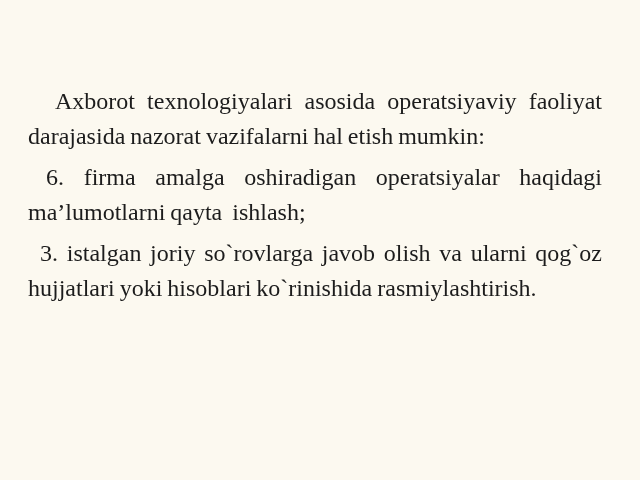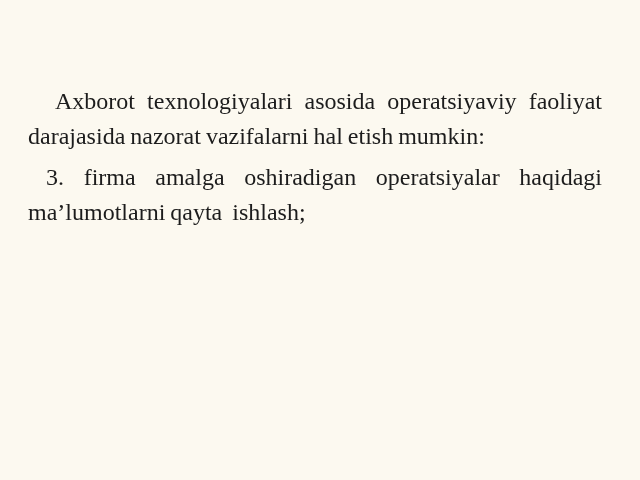--- a/index.html
+++ b/index.html
@@ -33,15 +33,16 @@
   .body-text p:nth-child(2) { text-indent: 18px; }
   .body-text p:nth-child(3) { text-indent: 12px; }
   .body-text p:nth-child(4) { text-indent: 8px; }
 </style>
 </head>
 <body>
 
 <div class="slide">
   <div class="body-text">
     <p>Axborot texnologiyalari asosida operatsiyaviy faoliyat darajasida nazorat vazifalarni hal etish mumkin:</p>
-    <p>3. firma amalga oshiradigan operatsiyalar haqidagi ma’lumotlarni qayta  ishlash;</p>
+    <p>6. firma amalga oshiradigan operatsiyalar haqidagi ma’lumotlarni qayta  ishlash;</p>
+    <p>3. istalgan joriy so`rovlarga javob olish va ularni qog`oz hujjatlari yoki hisoblari ko`rinishida rasmiylashtirish.</p>
   </div>
 </div>
 
 </body></html>

